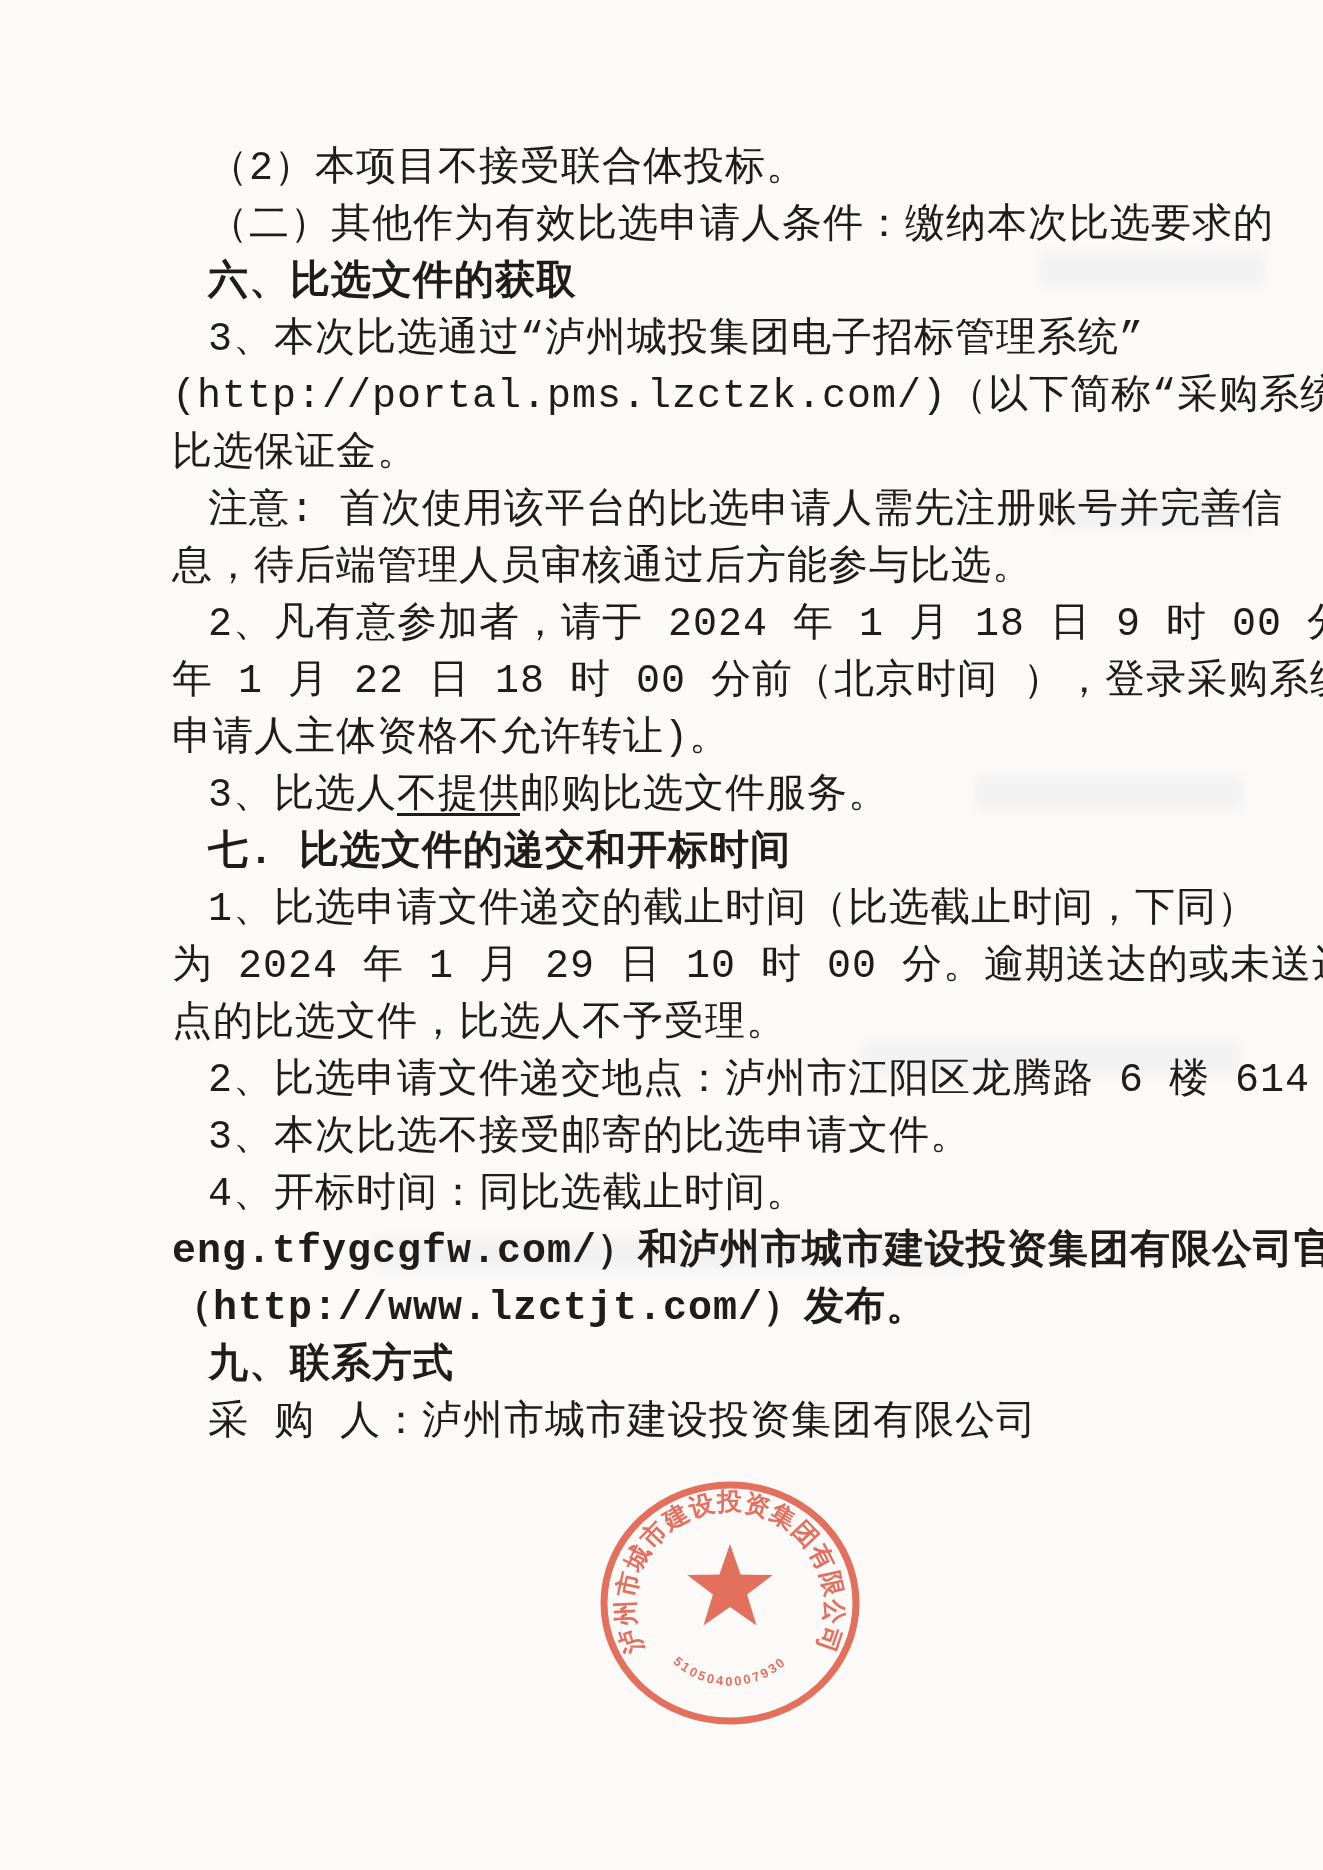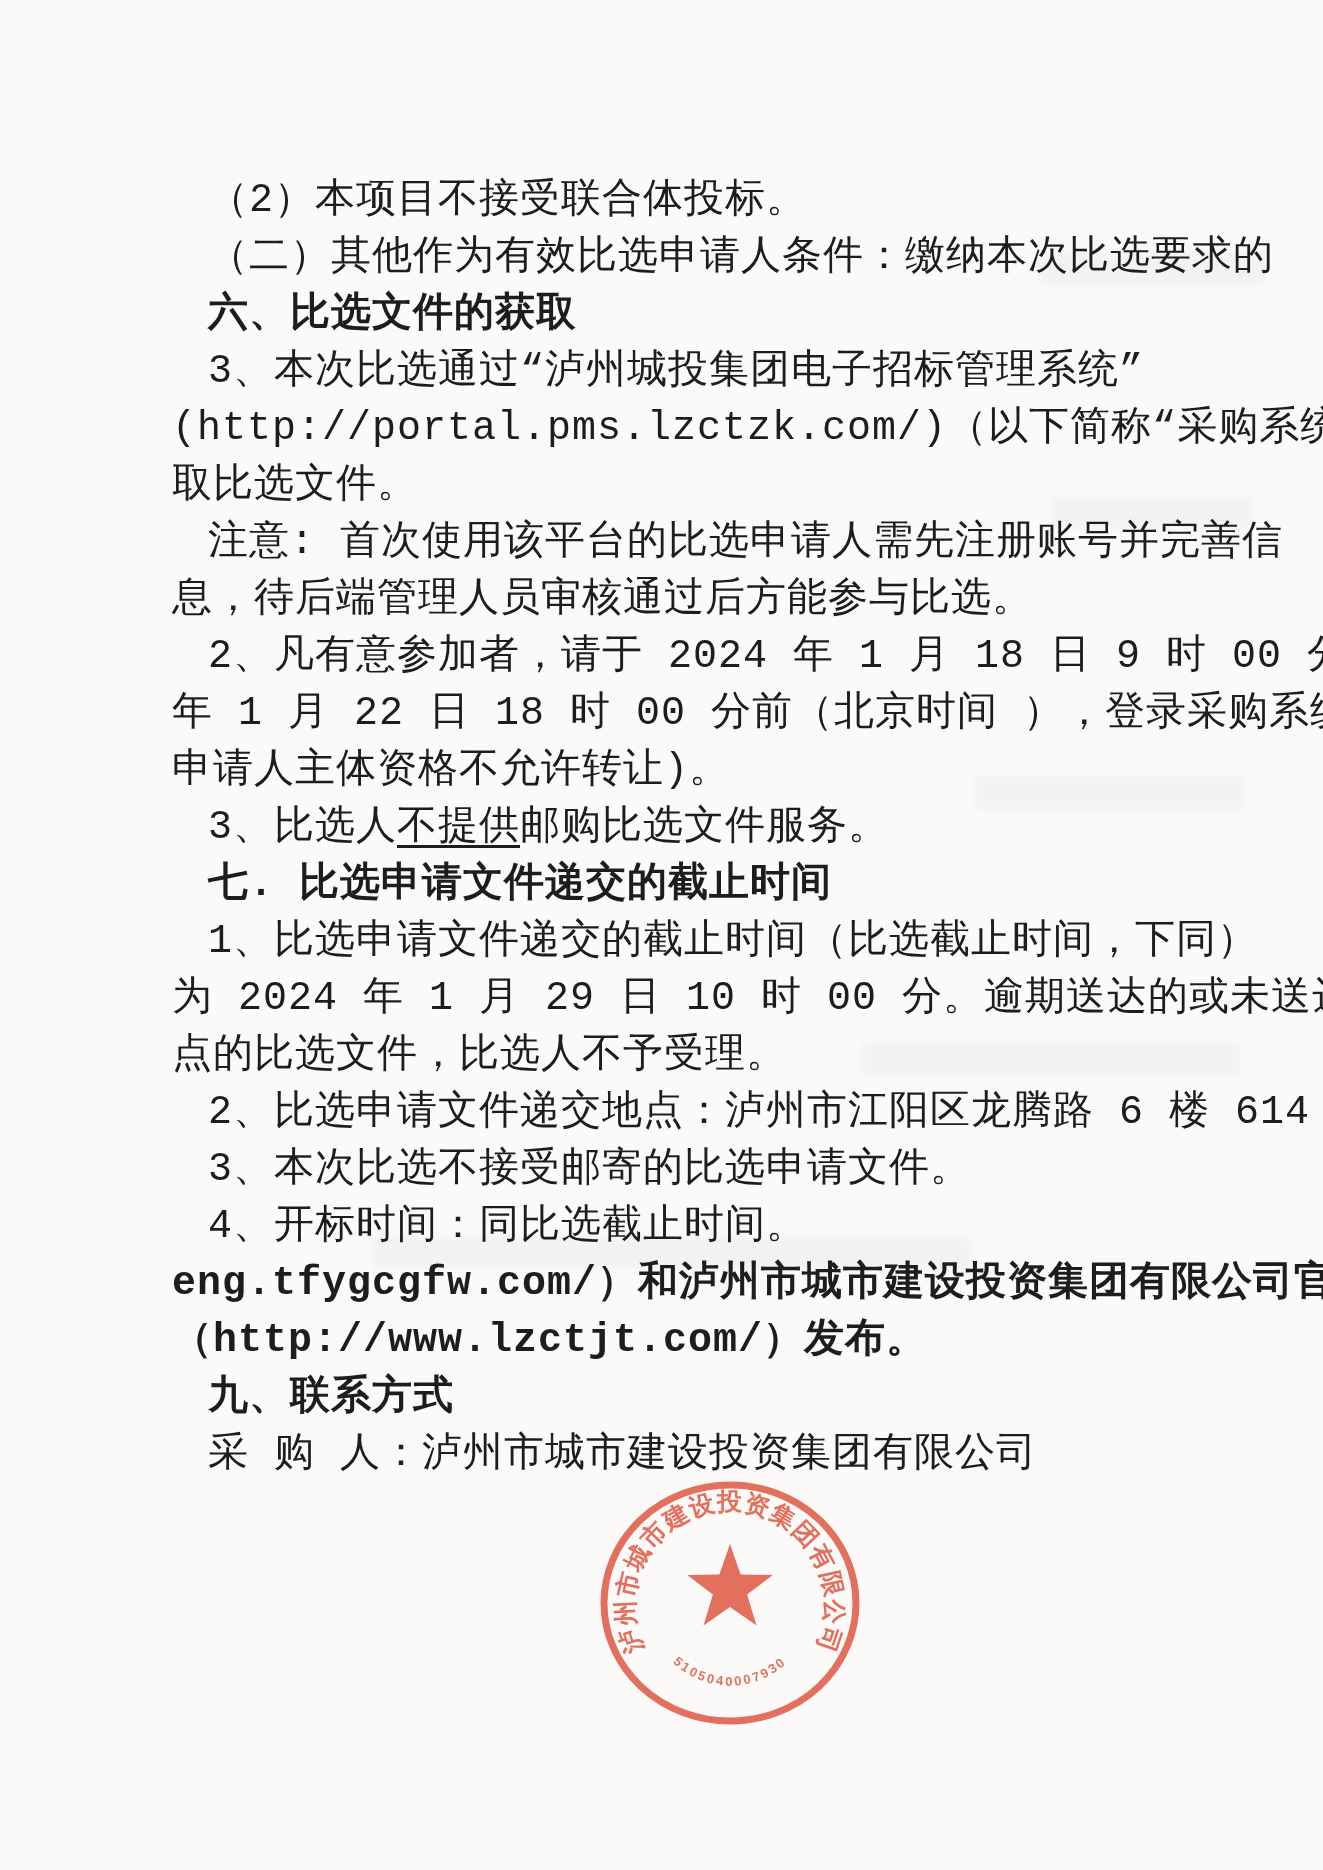--- a/index.html
+++ b/index.html
@@ -15,21 +15,20 @@
   }
   .doc{
     position:absolute;
     left:0;top:0;
     box-sizing:border-box;
     width:1323px;
     padding:140px 158px 0 172px;
     font-size:40px;
     line-height:57px;
     letter-spacing:1px;
-    margin-top:32px;
   }
   .ln{white-space:nowrap;}
   .ind{padding-left:36px;}
   .b{font-weight:700;}
   .ul{
     text-decoration:underline;
     text-decoration-thickness:3px;
     text-underline-offset:7px;
     font-family:Liberation Mono, monospace;
   }
@@ -68,30 +67,30 @@
   <div class="bleed bl3"></div>
   <div class="bleed bl4"></div>
   <div class="bleed bl5"></div>
 
   <div class="doc">
     <div class="ln ind">（2）本项目不接受联合体投标。</div>
     <div class="ln ind">（二）其他作为有效比选申请人条件：缴纳本次比选要求的</div>
     <div class="ln ind b">六、比选文件的获取</div>
     <div class="ln ind">3、本次比选通过“泸州城投集团电子招标管理系统”</div>
     <div class="ln">(http://portal.pms.lzctzk.com/)（以下简称“采购系统”）获</div>
-    <div class="ln">取比选文件。</div>
+    <div class="ln">比选保证金。</div>
     <div class="ln ind">注意: 首次使用该平台的比选申请人需先注册账号并完善信</div>
     <div class="ln">息，待后端管理人员审核通过后方能参与比选。</div>
     <div class="ln ind">2、凡有意参加者，请于 2024 年 1 月 18 日 9 时 00 分至 2024</div>
     <div class="ln">年 1 月 22 日 18 时 00 分前（北京时间 ），登录采购系统参与</div>
     <div class="ln">申请人主体资格不允许转让)。</div>
     <div class="ln ind">
       <span>3、比选人</span><span class="ul">不提供</span><span>邮购比选文件服务。</span>
     </div>
-    <div class="ln ind b">七. 比选申请文件递交的截止时间</div>
+    <div class="ln ind b">七. 比选文件的递交和开标时间</div>
     <div class="ln ind">1、比选申请文件递交的截止时间（比选截止时间，下同）</div>
     <div class="ln">为 2024 年 1 月 29 日 10 时 00 分。逾期送达的或未送达指定地</div>
     <div class="ln">点的比选文件，比选人不予受理。</div>
     <div class="ln ind">2、比选申请文件递交地点：泸州市江阳区龙腾路 6 楼 614</div>
     <div class="ln ind">3、本次比选不接受邮寄的比选申请文件。</div>
     <div class="ln ind">4、开标时间：同比选截止时间。</div>
     <div class="ln b">eng.tfygcgfw.com/）和泸州市城市建设投资集团有限公司官网</div>
     <div class="ln b">（http://www.lzctjt.com/）发布。</div>
     <div class="ln ind b">九、联系方式</div>
     <div class="ln ind">采 购 人：泸州市城市建设投资集团有限公司</div>

